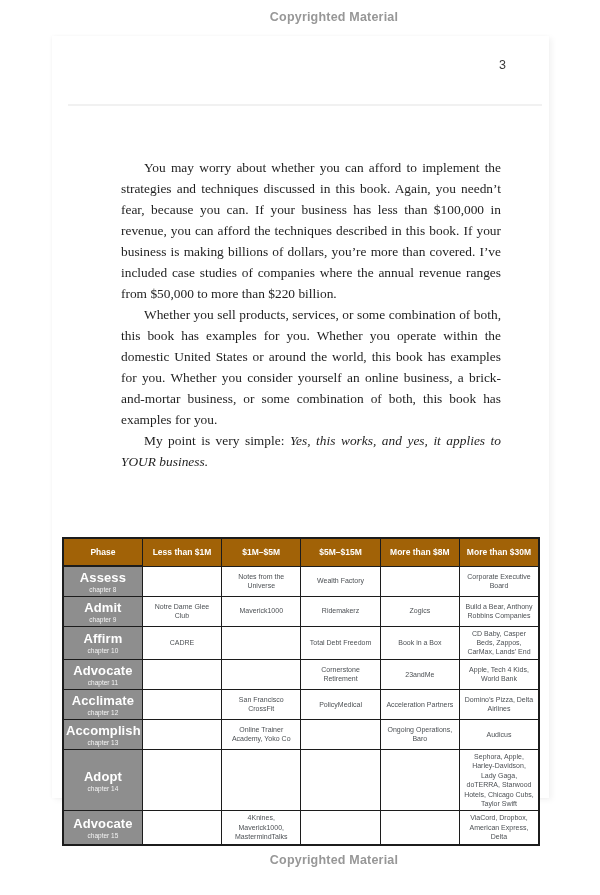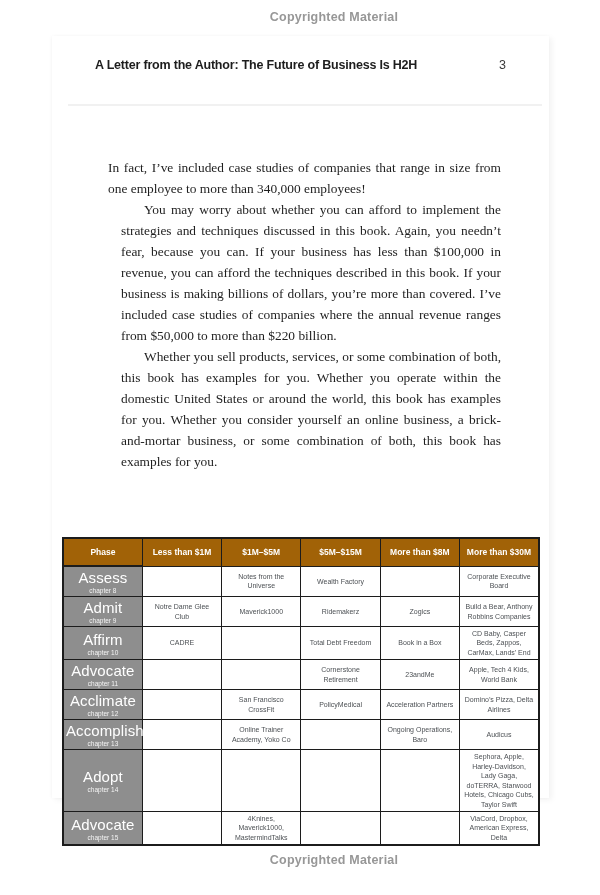--- a/index.html
+++ b/index.html
@@ -48,43 +48,42 @@
   }
   .cs-table th,.cs-table td{border:1px solid #1c1c1c;}
   .cs-table thead th{
     background:#a16207;color:#ffffff;font-weight:bold;font-size:8.5px;
     height:26px;text-align:center;padding:0 2px;
   }
   .cs-table thead th:first-child{border-bottom:2px solid #1c1c1c;}
   td.phase-cell{
     background:#8e8e8e;color:#ffffff;text-align:center;vertical-align:middle;padding:2px 2px;
   }
-  .phase-name{font-weight:normal;font-size:15px;letter-spacing:.1px;}
+  .phase-name{font-weight:bold;font-size:13px;letter-spacing:.1px;}
   .phase-chapter{font-size:6.5px;margin-top:1px;color:#f4f4f4;}
   td.data-cell{
     background:#ffffff;color:#4c5054;font-size:7px;line-height:1.35;
     text-align:center;vertical-align:middle;padding:2px 4px;height:25px;
   }
   .italic{font-style:italic;}
 </style>
 </head>
 <body>
 
 <div class="copyright top">Copyrighted Material</div>
 
 <div class="page">
 
-  <div class="running-header">A Letter from the Author: The Future of Business Is H2H</div>
   <div class="page-number">3</div>
   <div class="header-rule"></div>
 
   <div class="body-text">
-    <p>In fact, I’ve included case studies of companies that range in size from one employee to more than 340,000 employees!</p>
     <p class="indent">You may worry about whether you can afford to implement the strategies and techniques discussed in this book. Again, you needn’t fear, because you can. If your business has less than $100,000 in revenue, you can afford the techniques described in this book. If your business is making billions of dollars, you’re more than covered. I’ve included case studies of companies where the annual revenue ranges from $50,000 to more than $220 billion.</p>
     <p class="indent">Whether you sell products, services, or some combination of both, this book has examples for you. Whether you operate within the domestic United States or around the world, this book has examples for you. Whether you consider yourself an online business, a brick-and-mortar business, or some combination of both, this book has examples for you.</p>
+    <p class="indent"><span>My point is very simple: </span><span class="italic">Yes, this works, and yes, it applies to YOUR business.</span></p>
   </div>
 
 
   <table class="cs-table">
     <colgroup>
       <col style="width:16.66%">
         <col style="width:16.66%">
         <col style="width:16.66%">
       <col style="width:16.66%">
         <col style="width:16.66%">

